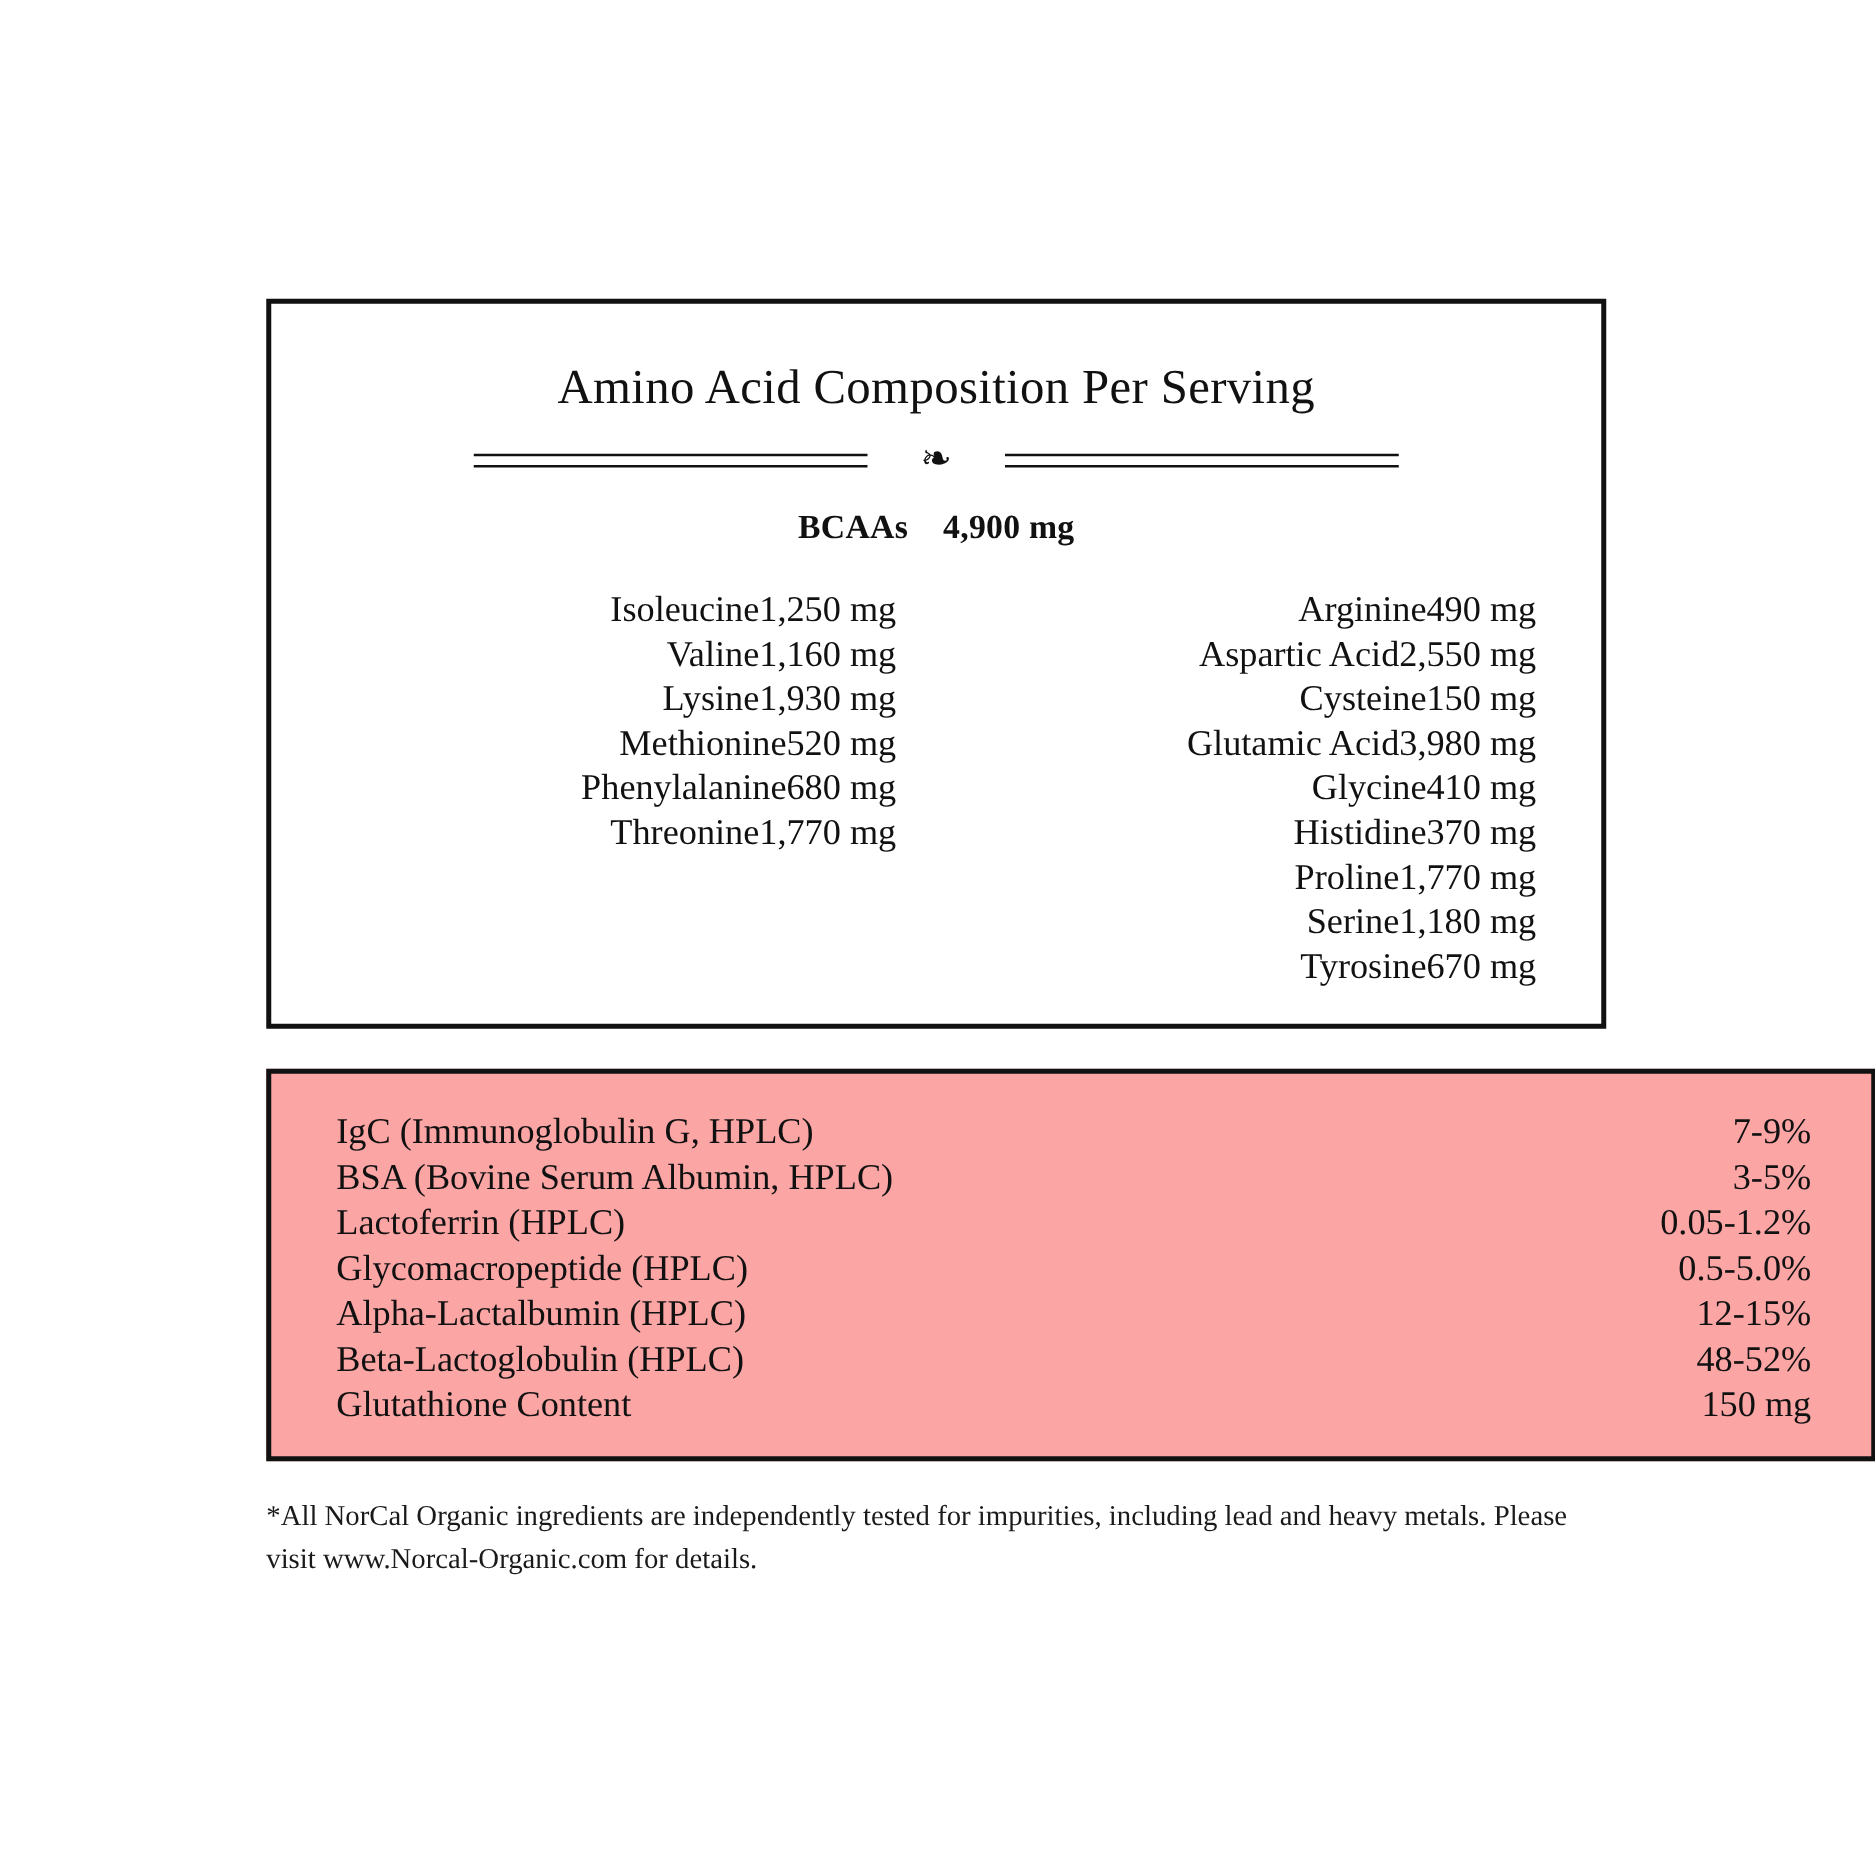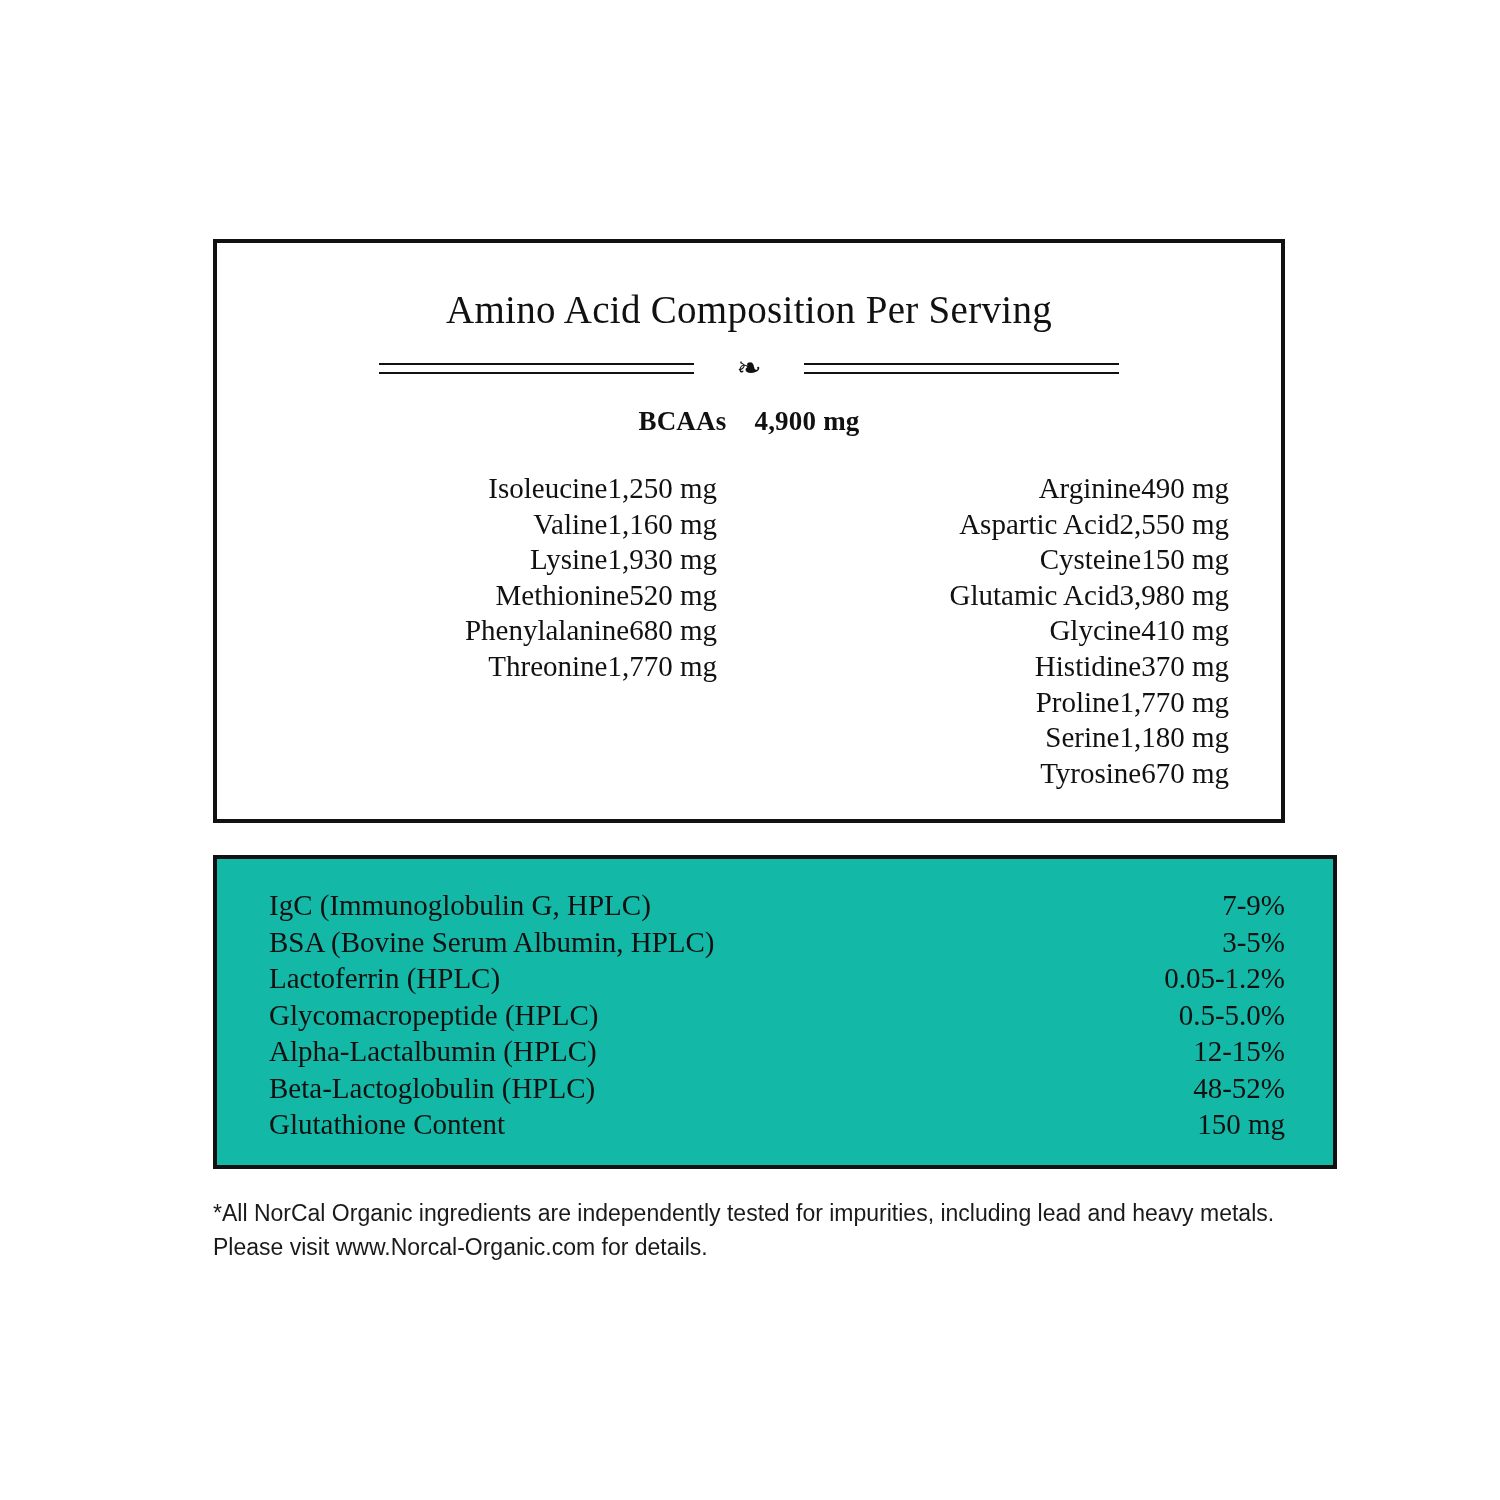--- a/index.html
+++ b/index.html
@@ -105,45 +105,45 @@
     white-space: nowrap;
   }
   .amino-row .nm { text-align: left; }
   .amino-row .vl { text-align: right; }
 
   
   .fraction-panel {
     position: absolute;
     left: 213px;
     top: 855px;
-    width: 1124px;
+    width: 1288px;
     height: 314px;
     border: 4px solid #111111;
     box-sizing: border-box;
-    background: #14b8a6;
+    background: #fca5a5;
     padding: 28px 48px 0 52px;
   }
   .frac-row {
     display: flex;
     justify-content: space-between;
     align-items: baseline;
     font-size: 29px;
     line-height: 36.5px;
     white-space: nowrap;
   }
   .frac-row .nm { text-align: left; }
   .frac-row .vl { text-align: right; }
 
   
   .footnote {
     position: absolute;
     left: 213px;
     top: 1196px;
     width: 1075px;
-    font-family: Liberation Sans, sans-serif;
+    font-family: Liberation Serif, serif;
     font-size: 23px;
     line-height: 34px;
     color: #1a1a1a;
   }
 </style>
 </head>
 <body>
 
 <div class="page">
 

